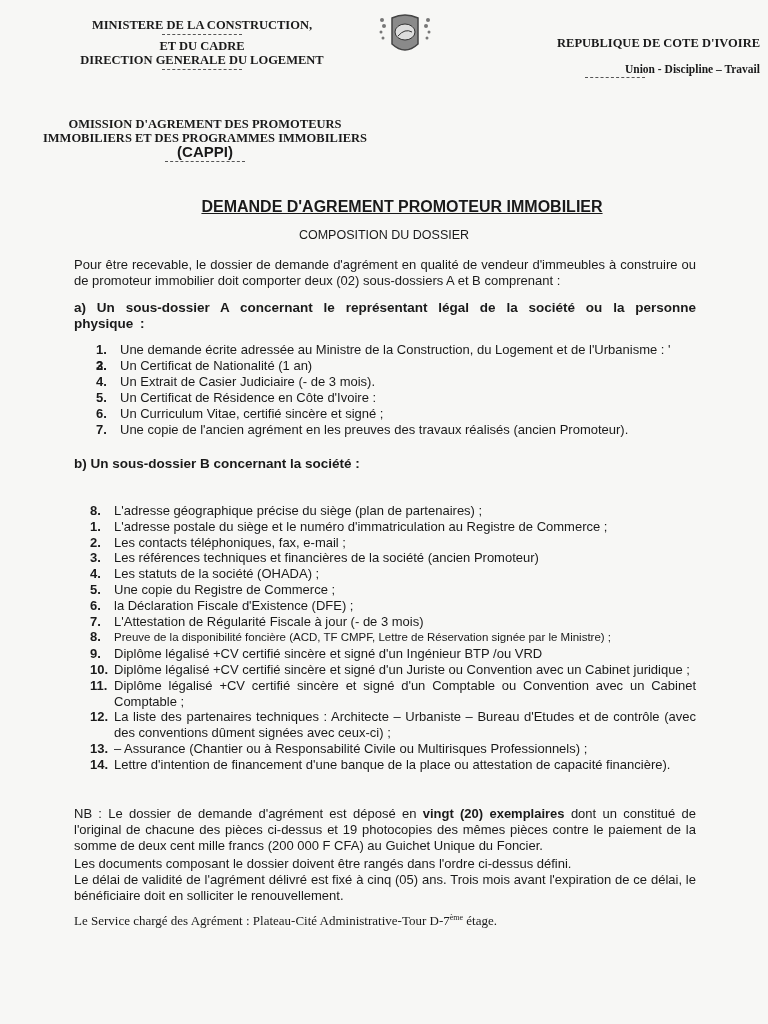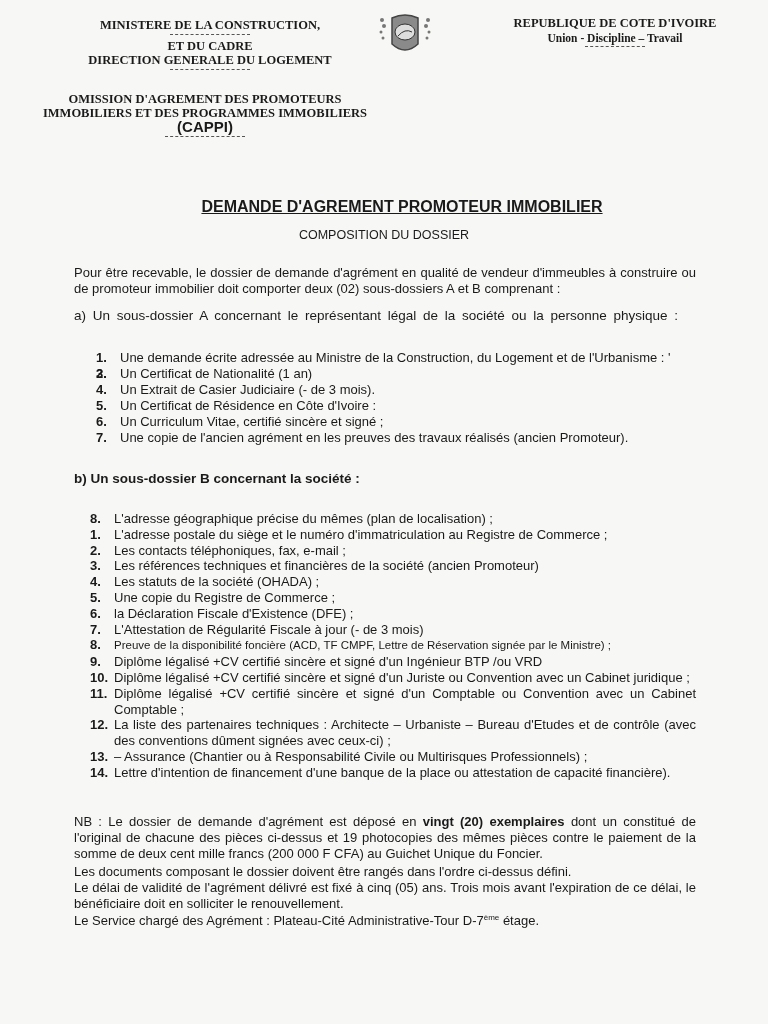--- a/index.html
+++ b/index.html
@@ -1,41 +1,41 @@
 <!DOCTYPE html>
 <html><head>
 <meta charset="utf-8">
 <style>
   html, body { margin:0; padding:0; }
   body { width:768px; height:1024px; background:#f7f7f5; position:relative; overflow:hidden; color:#1a1a1a; font-family:"Liberation Sans", sans-serif; }
   .serif { font-family:"Liberation Serif", serif; font-weight:bold; }
-  .hdr-left { position:absolute; top:18px; left:30px; width:360px; text-align:center; font-size:12.5px; line-height:14px; }
+  .hdr-left { position:absolute; top:18px; left:22px; width:360px; text-align:center; font-size:12.5px; line-height:14px; }
   .hdr-left .l1 { display:block; }
   .dash { display:block; margin:2px auto 4px; width:80px; border-top:1px dashed #555; height:0; }
-  .cappi-block { position:absolute; top:92px; left:40px; width:330px; text-align:center; font-size:12.5px; line-height:14px; }
+  .cappi-block { position:absolute; top:117px; left:40px; width:330px; text-align:center; font-size:12.5px; line-height:14px; }
   .cappi { display:block; font-family:"Liberation Sans", sans-serif; font-weight:bold; font-size:15px; }
   .emblem { position:absolute; left:374px; top:10px; width:62px; height:52px; }
-  .hdr-right { position:absolute; top:16px; left:470px; width:290px; text-align:center; }
+  .hdr-right { position:absolute; top:36px; left:470px; width:290px; text-align:right; }
   .hdr-right .t1 { font-size:12.5px; display:block; }
-  .hdr-right .t2 { font-size:11.5px; display:block; margin-top:1px; }
+  .hdr-right .t2 { font-size:11.5px; display:block; margin-top:12px; }
   .title { position:absolute; top:198px; left:0; width:768px; text-align:center; font-weight:bold; font-size:16px; text-decoration:underline;margin-left:18px; }
   .subtitle { position:absolute; top:228px; left:0; width:768px; text-align:center; font-size:12.5px; }
   .body { position:absolute; left:74px; width:622px; font-size:13px; line-height:16px; }
-  .just { text-align:justify;margin-top:8px; }
+  .just { text-align:justify; }
   .intro { top:257px; }
-  .secA { top:300px; font-weight:normal; font-size:13.5px; word-spacing:3px; }
+  .secA { top:300px; font-weight:bold; font-size:13.5px; word-spacing:3px; }
   ol { list-style:none; margin:0; padding:0; }
   ol li { position:relative; padding-left:24px; margin:0; }
   ol li .n { position:absolute; left:0; font-weight:bold; }
   .listA { top:342px; left:96px; width:598px; }
-  .secB { top:471px; font-weight:bold; font-size:13.5px; }
+  .secB { top:456px; font-weight:bold; font-size:13.5px; }
   .listB { top:503px; left:90px; width:606px; line-height:15.8px; }
   .nb { top:806px; }
   .docs { top:856px; }
-  .service { top:910px; }
+  .service { top:910px;font-family:Liberation Serif, serif; }
   sup { font-size:8px; }
 </style>
 </head>
 <body>
 
 <div class="hdr-left serif">
   <span class="l1">MINISTERE DE LA CONSTRUCTION,</span>
   <span class="dash"></span>
   <span class="l1">ET DU CADRE</span>
   <span class="l1">DIRECTION GENERALE DU LOGEMENT</span>
@@ -86,21 +86,21 @@
   <li><span class="n">3.</span><span>Un Certificat de Nationalité (1 an)</span></li>
   <li><span class="n">4.</span><span>Un Extrait de Casier Judiciaire (- de 3 mois).</span></li>
   <li><span class="n">5.</span><span>Un Certificat de Résidence en Côte d'Ivoire :</span></li>
   <li><span class="n">6.</span><span>Un Curriculum Vitae, certifié sincère et signé ;</span></li>
   <li><span class="n">7.</span><span>Une copie de l'ancien agrément en les preuves des travaux réalisés (ancien Promoteur).</span></li>
 </ol>
 
 <div class="body secB">b) Un sous-dossier B concernant la société :</div>
 
 <ol class="body just listB">
-  <li><span class="n">8.</span><span>L'adresse géographique précise du mêmes (plan de localisation) ;</span></li>
+  <li><span class="n">8.</span><span>L'adresse géographique précise du siège (plan de partenaires) ;</span></li>
   <li><span class="n">1.</span><span>L'adresse postale du siège et le numéro d'immatriculation au Registre de Commerce ;</span></li>
   <li><span class="n">2.</span><span>Les contacts téléphoniques, fax, e-mail ;</span></li>
   <li><span class="n">3.</span><span>Les références techniques et financières de la société (ancien Promoteur)</span></li>
   <li><span class="n">4.</span><span>Les statuts de la société (OHADA) ;</span></li>
   <li><span class="n">5.</span><span>Une copie du Registre de Commerce ;</span></li>
   <li><span class="n">6.</span><span>la Déclaration Fiscale d'Existence  (DFE) ;</span></li>
   <li><span class="n">7.</span><span>L'Attestation de Régularité Fiscale à jour (- de 3 mois)</span></li>
   <li><span class="n">8.</span><span style="font-size:11.5px">Preuve de la disponibilité foncière (ACD, TF CMPF, Lettre de Réservation signée par le Ministre) ;</span></li>
   <li><span class="n">9.</span><span>Diplôme légalisé +CV certifié sincère et signé d'un Ingénieur BTP /ou VRD</span></li>
   <li><span class="n">10.</span><span>Diplôme légalisé +CV certifié sincère et signé d'un Juriste ou Convention avec un Cabinet juridique ;</span></li>

